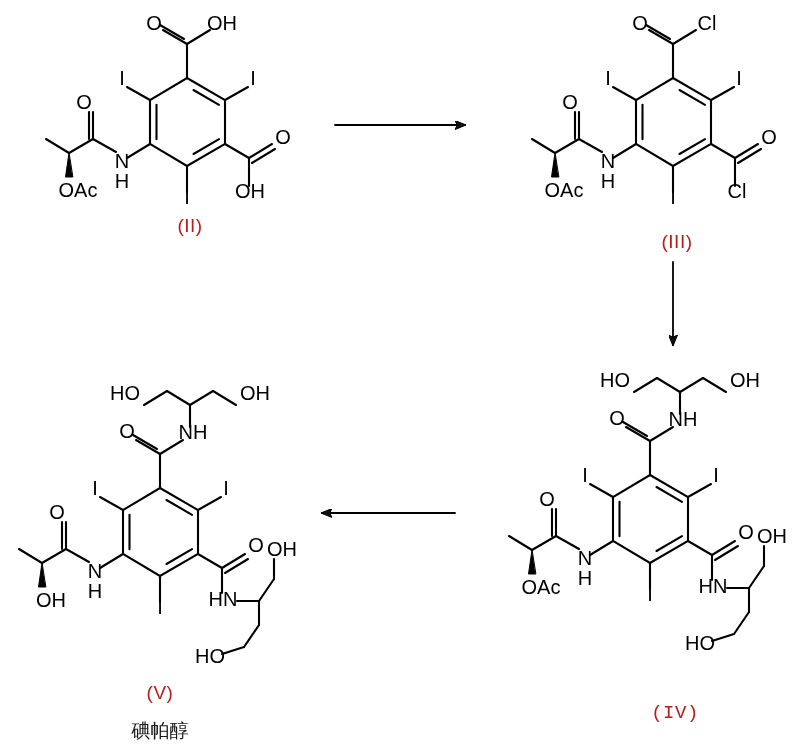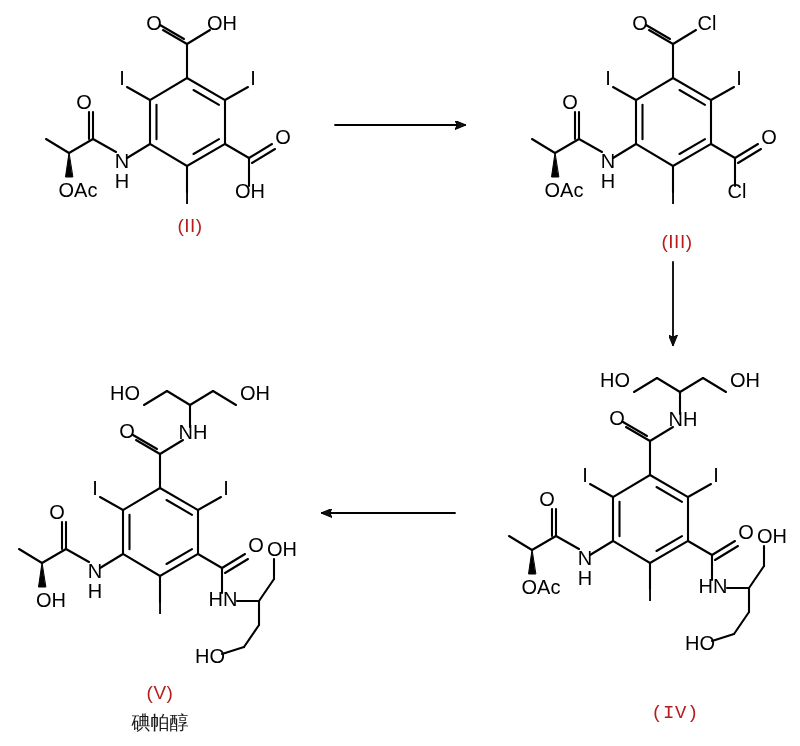--- a/index.html
+++ b/index.html
@@ -11,20 +11,21 @@
   }
   #scheme{position:absolute;left:0;top:0;width:800px;height:746px;}
   .struct-label{
     position:absolute;font-size:19px;color:#b91c1c;
     text-align:center;white-space:nowrap;letter-spacing:0.5px;
   }
   .cn-label{
     position:absolute;font-size:19px;color:#1a1a1a;
     text-align:center;white-space:nowrap;
     font-family:"DejaVu Sans","Liberation Sans",sans-serif;
+    margin-top:8px;
   }
   svg text{
     font-family:"Liberation Sans","DejaVu Sans",sans-serif;
     font-size:20px;fill:#000;
     dominant-baseline:middle;
   }
   svg .atm{font-size:20px;}
   svg line,svg path,svg polyline{stroke:#000;}
 </style>
 </head>

